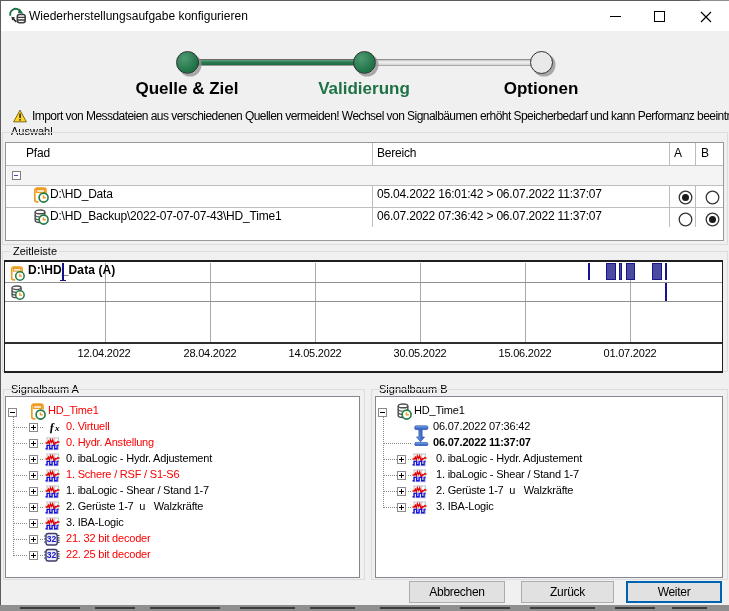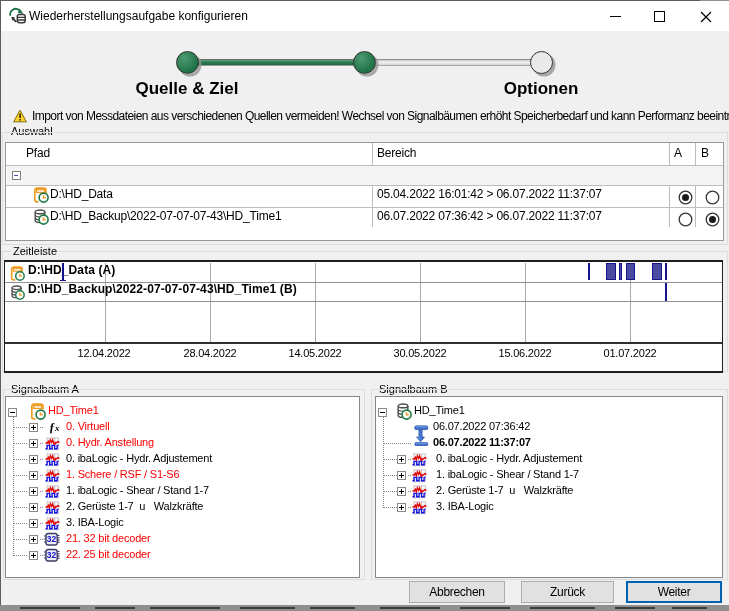--- a/index.html
+++ b/index.html
@@ -57,20 +57,21 @@
     </svg>
   </div>
   <div id="body">
 
     <div class="abs" style="left:186px;top:27.5px;width:177px;height:7px;background:linear-gradient(#5fa37e,#2c7a52 45%,#1d6a43);border-top:1px solid #6b6b6b;border-bottom:1px solid #9a9a9a;box-sizing:border-box;"></div>
     <div class="abs" style="left:363px;top:27.5px;width:177px;height:7px;background:linear-gradient(#c7c7c7,#f2f2f2 45%,#d2d2d2);border-top:1px solid #8f8f8f;border-bottom:1px solid #aaa;box-sizing:border-box;"></div>
     <div class="abs" style="left:175px;top:20px;width:21px;height:21px;border-radius:50%;background:radial-gradient(circle at 35% 30%,#4f9a72,#1e7145 70%);border:1px solid #30302f;box-shadow:2.5px 2.5px 0 rgba(150,150,150,0.8);"></div>
     <div class="abs" style="left:352px;top:20px;width:21px;height:21px;border-radius:50%;background:radial-gradient(circle at 35% 30%,#4f9a72,#1e7145 70%);border:1px solid #30302f;box-shadow:2.5px 2.5px 0 rgba(150,150,150,0.8);"></div>
     <div class="abs" style="left:529px;top:20px;width:21px;height:21px;border-radius:50%;background:#e9e9e9;border:1px solid #30302f;box-shadow:2.5px 2.5px 0 rgba(150,150,150,0.8);"></div>
     <div class="steplabel" style="left:106px;">Quelle &amp; Ziel</div>
+    <div class="steplabel" style="left:283px;color:#1e7145;">Validierung</div>
     <div class="steplabel" style="left:460px;">Optionen</div>
 
     <svg class="abs" style="left:12px;top:78px" width="14" height="14" viewBox="0 0 16 15">
       <path d="M8 0.8 L15.3 14.2 L0.7 14.2 Z" fill="#ffd427" stroke="#6a5b00" stroke-width="1"></path>
       <rect x="7.3" y="4.6" width="1.6" height="5.2" fill="#111"></rect>
       <rect x="7.3" y="11" width="1.6" height="1.7" fill="#111"></rect>
     </svg>
     <div class="cell" style="left:31px;top:78px;width:697px;overflow:hidden;letter-spacing:-0.55px;">Import von Messdateien aus verschiedenen Quellen vermeiden! Wechsel von Signalbäumen erhöht Speicherbedarf und kann Performanz beeinträchtigen!</div>
 
     <div class="grouplabel" style="left:8px;top:94px;">Auswahl</div>
@@ -158,21 +159,20 @@
       </svg>
       <svg class="abs" style="left:5px;top:24px" width="15" height="16" viewBox="0 0 16 17">
         <ellipse cx="7" cy="2.9" rx="4.8" ry="1.9" fill="#fdfdfd" stroke="#4d4d4d" stroke-width="1.4"></ellipse>
         <path d="M2.2 2.9 v8.7 a4.8 1.9 0 0 0 4.8 1.9 l0.4 0" fill="#fdfdfd" stroke="#4d4d4d" stroke-width="1.4"></path>
         <path d="M11.8 2.9 v3.5" fill="none" stroke="#4d4d4d" stroke-width="1.4"></path>
         <path d="M2.2 5.9 a4.8 1.9 0 0 0 4.4 1.9 M2.2 8.9 a4.8 1.9 0 0 0 3.9 1.85" fill="none" stroke="#4d4d4d" stroke-width="1.2"></path>
         <circle cx="10.6" cy="10.6" r="4.5" fill="#fff" stroke="#217a43" stroke-width="1.6"></circle>
         <path d="M10.4 8.3 v2.5 h2.4" fill="none" stroke="#ef9c23" stroke-width="1.4"></path>
       </svg>
       <div class="cell bold" style="left:23px;top:2px;letter-spacing:0.1px;">D:\HD_Data (A)</div>
-      <div class="cell bold" style="left:23px;top:21px;letter-spacing:0.1px;">D:\HD_Backup\2022-07-07-07-43\HD_Time1 (B)</div>
       <div class="abs" style="left:57px;top:2px;width:2px;height:18px;background:#11118a;"></div>
       <div class="abs" style="left:55px;top:19px;width:6px;height:1px;background:#11118a;"></div>
       <div class="mark" style="left:583px;top:2px;width:2px;height:17px;"></div>
       <div class="mark" style="left:601px;top:2px;width:10px;height:17px;"></div>
       <div class="mark" style="left:614px;top:2px;width:3px;height:17px;"></div>
       <div class="mark" style="left:621px;top:2px;width:9px;height:17px;"></div>
       <div class="mark" style="left:647px;top:2px;width:10px;height:17px;"></div>
       <div class="mark" style="left:660px;top:2px;width:2px;height:17px;background:#16168c;"></div>
       <div class="mark" style="left:660px;top:22px;width:2px;height:18px;background:#16168c;"></div>
     </div>

